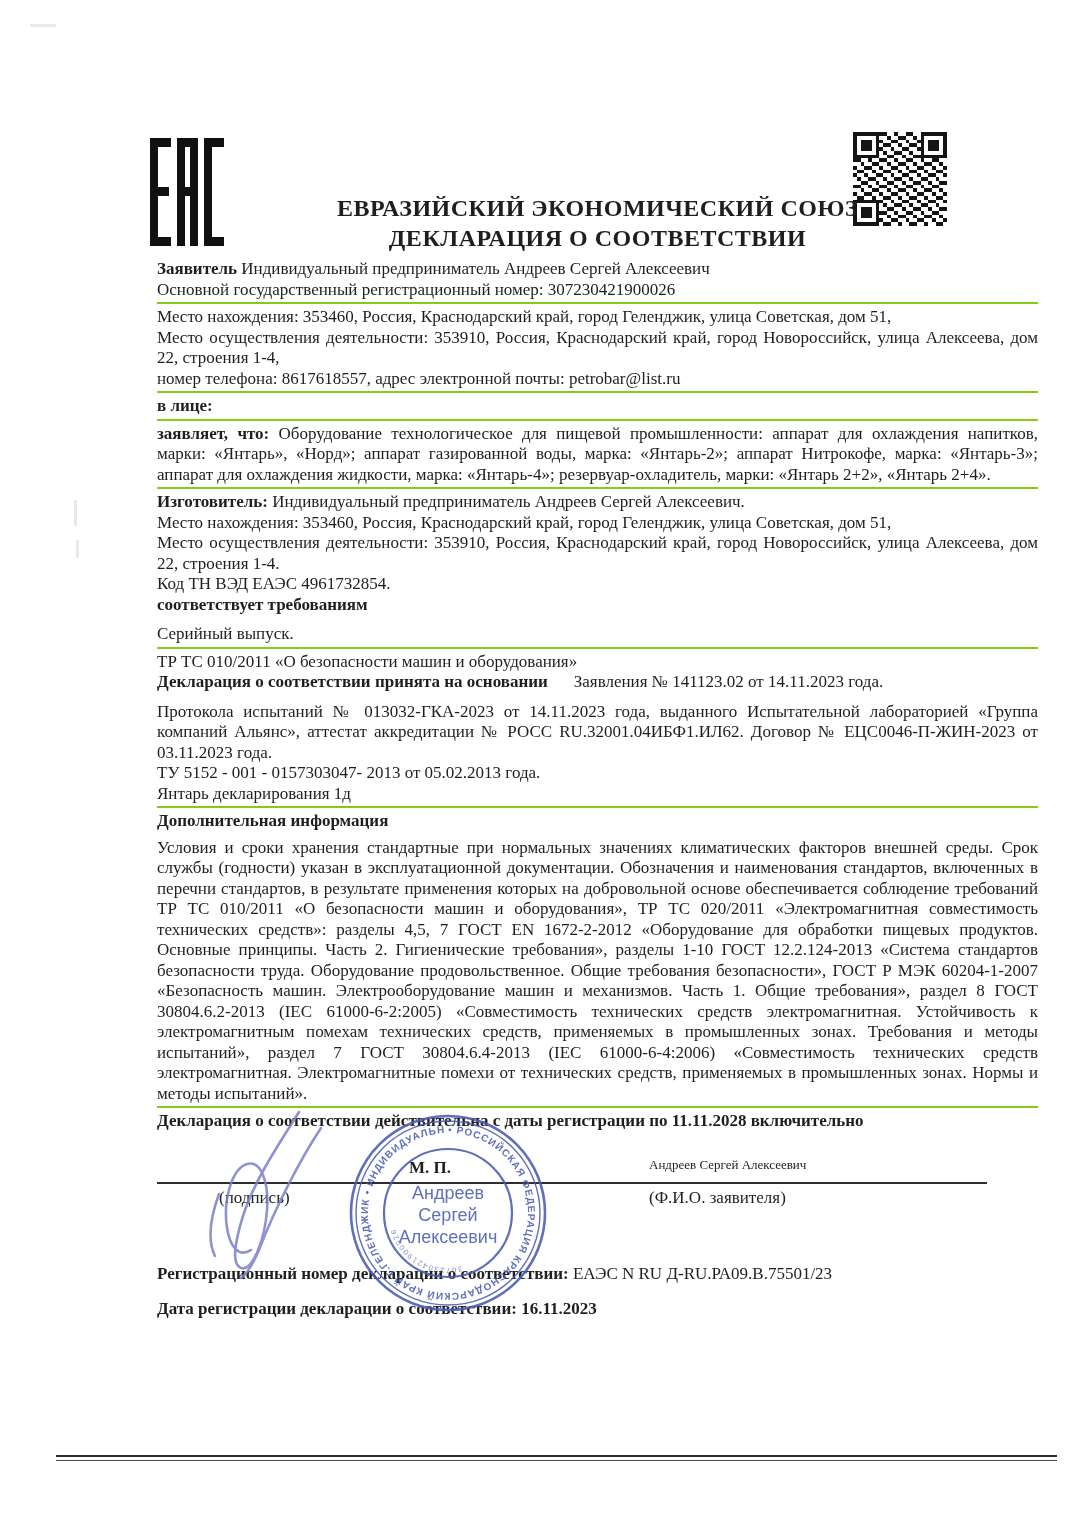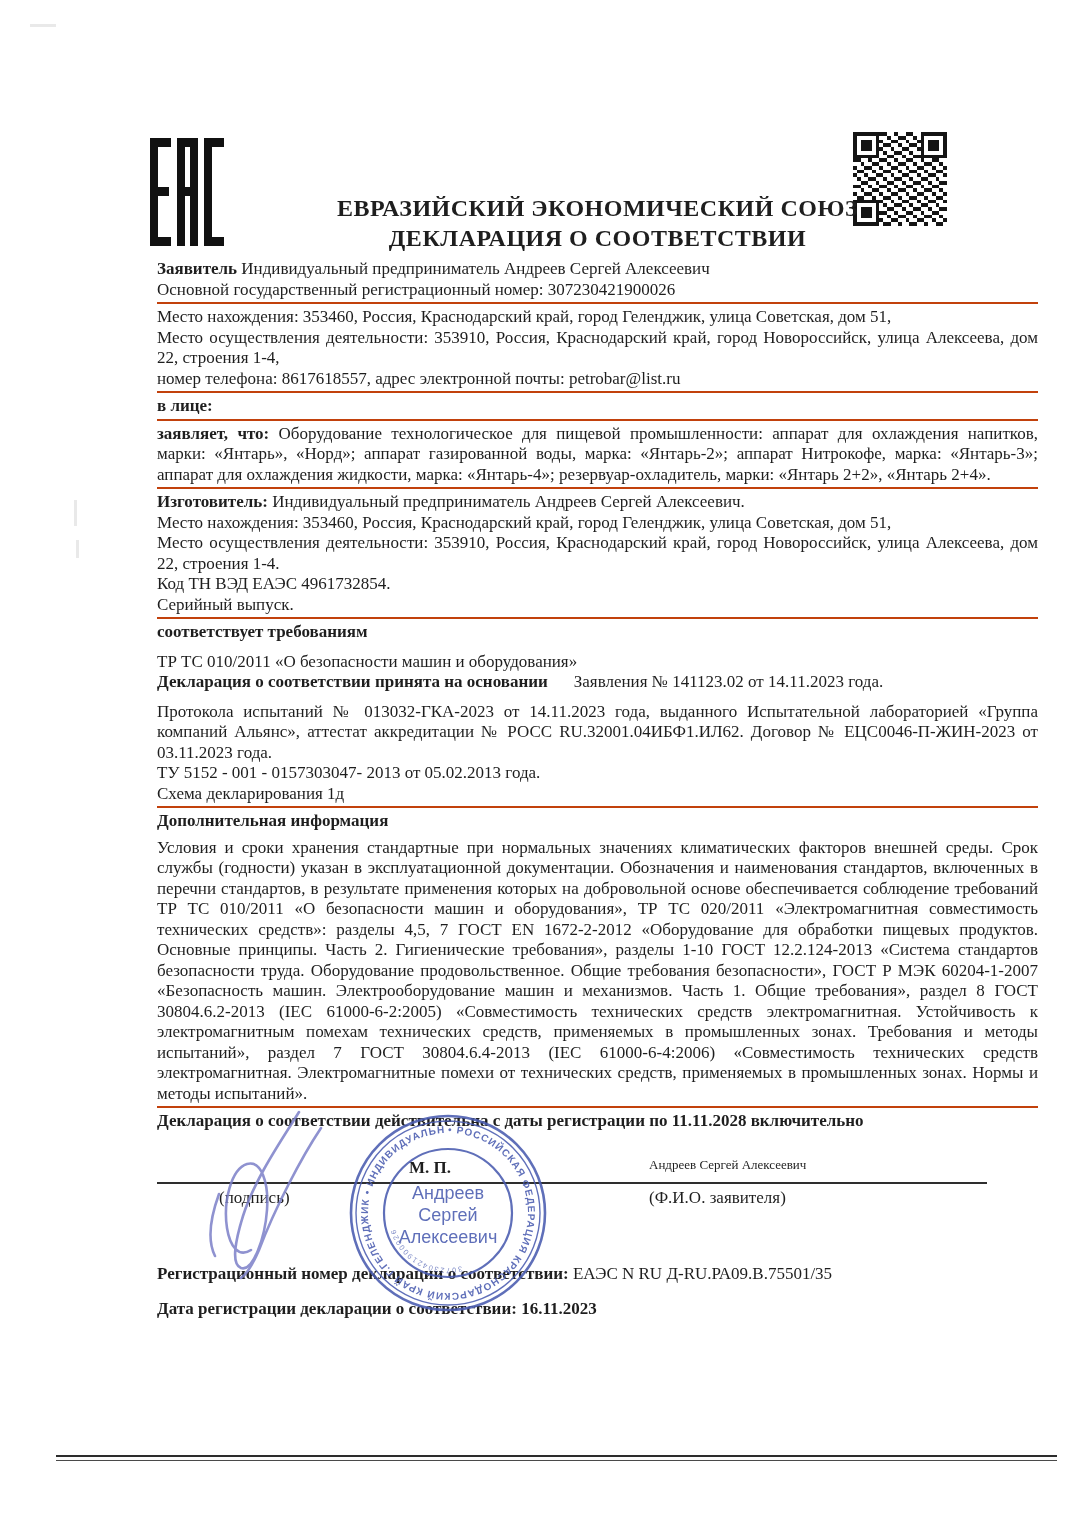--- a/index.html
+++ b/index.html
@@ -13,21 +13,21 @@
   }
   
   .eac-logo{position:absolute;left:150px;top:138px;width:74px;height:108px;}
   .qr{position:absolute;left:853px;top:132px;width:94px;height:94px;}
   
   .content{position:absolute;left:157px;top:193px;width:881px;}
   .title{ text-align:center;font-weight:bold;font-size:24px;line-height:30px;letter-spacing:.5px;}
   .title-wrap{margin-bottom:6px;}
   .p{margin:0;font-size:17px;line-height:20.5px;text-align:justify;}
   b,.b{font-weight:bold;font-family:Liberation Serif, serif;}
-  .rule{border-bottom:2px solid #c2410c;padding-bottom:2px;margin-bottom:3px;}
+  .rule{border-bottom:2px solid #84cc16;padding-bottom:2px;margin-bottom:3px;}
   .gap-after{margin-bottom:9px;}
   .gap-after-sm{margin-bottom:6px;}
   .basis-rest{margin-left:26px;}
   
   .sig-block{position:relative;height:96px;margin-top:12px;}
   .sig-line{position:absolute;left:0;top:38px;width:830px;border-bottom:2px solid #2e2e2e;}
   .sig-mp{position:absolute;left:252px;top:14px;font-weight:bold;font-size:17px;}
   .sig-fio{position:absolute;left:492px;top:13px;font-size:13px;}
   .sig-cap-left{position:absolute;left:62px;top:44px;font-size:17px;}
   .sig-cap-right{position:absolute;left:492px;top:44px;font-size:17px;}
@@ -304,29 +304,29 @@
     <p class="p">Место осуществления деятельности: 353910, Россия, Краснодарский край, город Новороссийск, улица Алексеева, дом 22, строения 1-4,</p>
     <p class="p rule">номер телефона: 8617618557, адрес электронной почты: petrobar@list.ru</p>
     <p class="p rule"><b>в лице:</b></p>
 
     <p class="p rule"><b>заявляет, что:</b><span> Оборудование технологическое для пищевой промышленности: аппарат для охлаждения напитков, марки: «Янтарь», «Норд»; аппарат газированной воды, марка: «Янтарь-2»; аппарат Нитрокофе, марка: «Янтарь-3»; аппарат для охлаждения жидкости, марка: «Янтарь-4»; резервуар-охладитель, марки: «Янтарь 2+2», «Янтарь 2+4».</span></p>
 
     <p class="p"><b>Изготовитель:</b><span> Индивидуальный предприниматель Андреев Сергей Алексеевич.</span></p>
     <p class="p">Место нахождения: 353460, Россия, Краснодарский край, город Геленджик, улица Советская, дом 51,</p>
     <p class="p">Место осуществления деятельности: 353910, Россия, Краснодарский край, город Новороссийск, улица Алексеева, дом 22, строения 1-4.</p>
     <p class="p">Код ТН ВЭД ЕАЭС 4961732854.</p>
+    <p class="p b gap-after">соответствует требованиям</p>
+
     <p class="p rule">Серийный выпуск.</p>
-
-    <p class="p b gap-after">соответствует требованиям</p>
     <p class="p">ТР ТС 010/2011 «О безопасности машин и оборудования»</p>
 
     <p class="p gap-after"><b>Декларация о соответствии принята на основании</b><span class="basis-rest">Заявления № 141123.02 от 14.11.2023 года.</span></p>
     <p class="p">Протокола испытаний № 013032-ГКА-2023 от 14.11.2023 года, выданного Испытательной лабораторией «Группа компаний Альянс», аттестат аккредитации № РОСС RU.32001.04ИБФ1.ИЛ62. Договор № ЕЦС0046-П-ЖИН-2023 от 03.11.2023 года.</p>
     <p class="p">ТУ 5152 - 001 - 0157303047- 2013 от 05.02.2013 года.</p>
-    <p class="p rule">Схема декларирования 1д</p>
+    <p class="p rule">Янтарь декларирования 1д</p>
 
     <p class="p b gap-after-sm">Дополнительная информация</p>
     <p class="p rule">Условия и сроки хранения стандартные при нормальных значениях климатических факторов внешней среды. Срок службы (годности) указан в эксплуатационной документации. Обозначения и наименования стандартов, включенных в перечни стандартов, в результате применения которых на добровольной основе обеспечивается соблюдение требований ТР ТС 010/2011 «О безопасности машин и оборудования», ТР ТС 020/2011 «Электромагнитная совместимость технических средств»: разделы 4,5, 7 ГОСТ EN 1672-2-2012 «Оборудование для обработки пищевых продуктов. Основные принципы. Часть 2. Гигиенические требования», разделы 1-10 ГОСТ 12.2.124-2013 «Система стандартов безопасности труда. Оборудование продовольственное. Общие требования безопасности», ГОСТ Р МЭК 60204-1-2007 «Безопасность машин. Электрооборудование машин и механизмов. Часть 1. Общие требования», раздел 8 ГОСТ 30804.6.2-2013 (IEC 61000-6-2:2005) «Совместимость технических средств электромагнитная. Устойчивость к электромагнитным помехам технических средств, применяемых в промышленных зонах. Требования и методы испытаний», раздел 7 ГОСТ 30804.6.4-2013 (IEC 61000-6-4:2006) «Совместимость технических средств электромагнитная. Электромагнитные помехи от технических средств, применяемых в промышленных зонах. Нормы и методы испытаний».</p>
 
     <p class="p b">Декларация о соответствии действительна с даты регистрации по 11.11.2028 включительно</p>
 
     <div class="sig-block">
       <div class="sig-line"></div>
       <span class="sig-mp">М. П.</span>
       <span class="sig-fio">Андреев Сергей Алексеевич</span>
@@ -356,19 +356,19 @@
           <textPath href="#ogrnPath" startOffset="46%">307230421900026</textPath>
         </text>
         <g font-family="Liberation Sans, sans-serif" font-size="18" fill="#4a5cb0" text-anchor="middle">
           <text x="103" y="89">Андреев</text>
           <text x="103" y="111">Сергей</text>
           <text x="103" y="133">Алексеевич</text>
         </g>
       </svg>
     </div>
 
-    <p class="p reg-line"><b>Регистрационный номер декларации о соответствии:</b><span> ЕАЭС N RU Д-RU.РА09.В.75501/35</span></p>
+    <p class="p reg-line"><b>Регистрационный номер декларации о соответствии:</b><span> ЕАЭС N RU Д-RU.РА09.В.75501/23</span></p>
     <p class="p date-line"><b>Дата регистрации декларации о соответствии:</b><b> 16.11.2023</b></p>
 
   </div>
 
   <div class="bottom-rule"></div>
 </div>
 
 </body></html>

